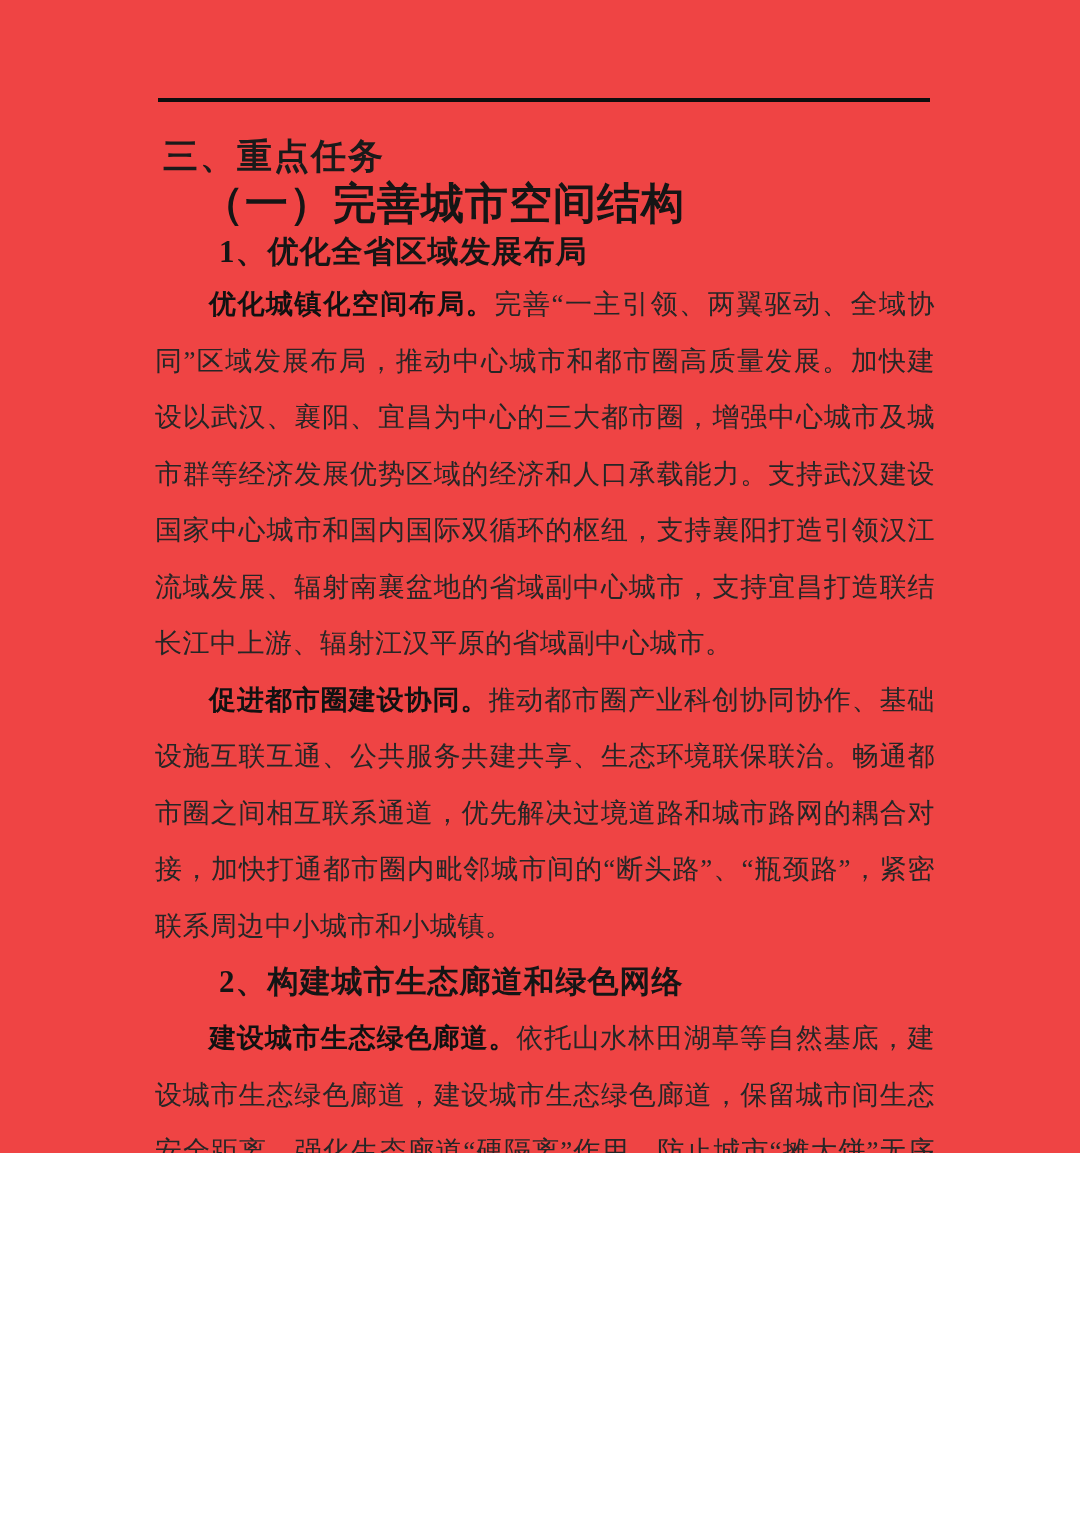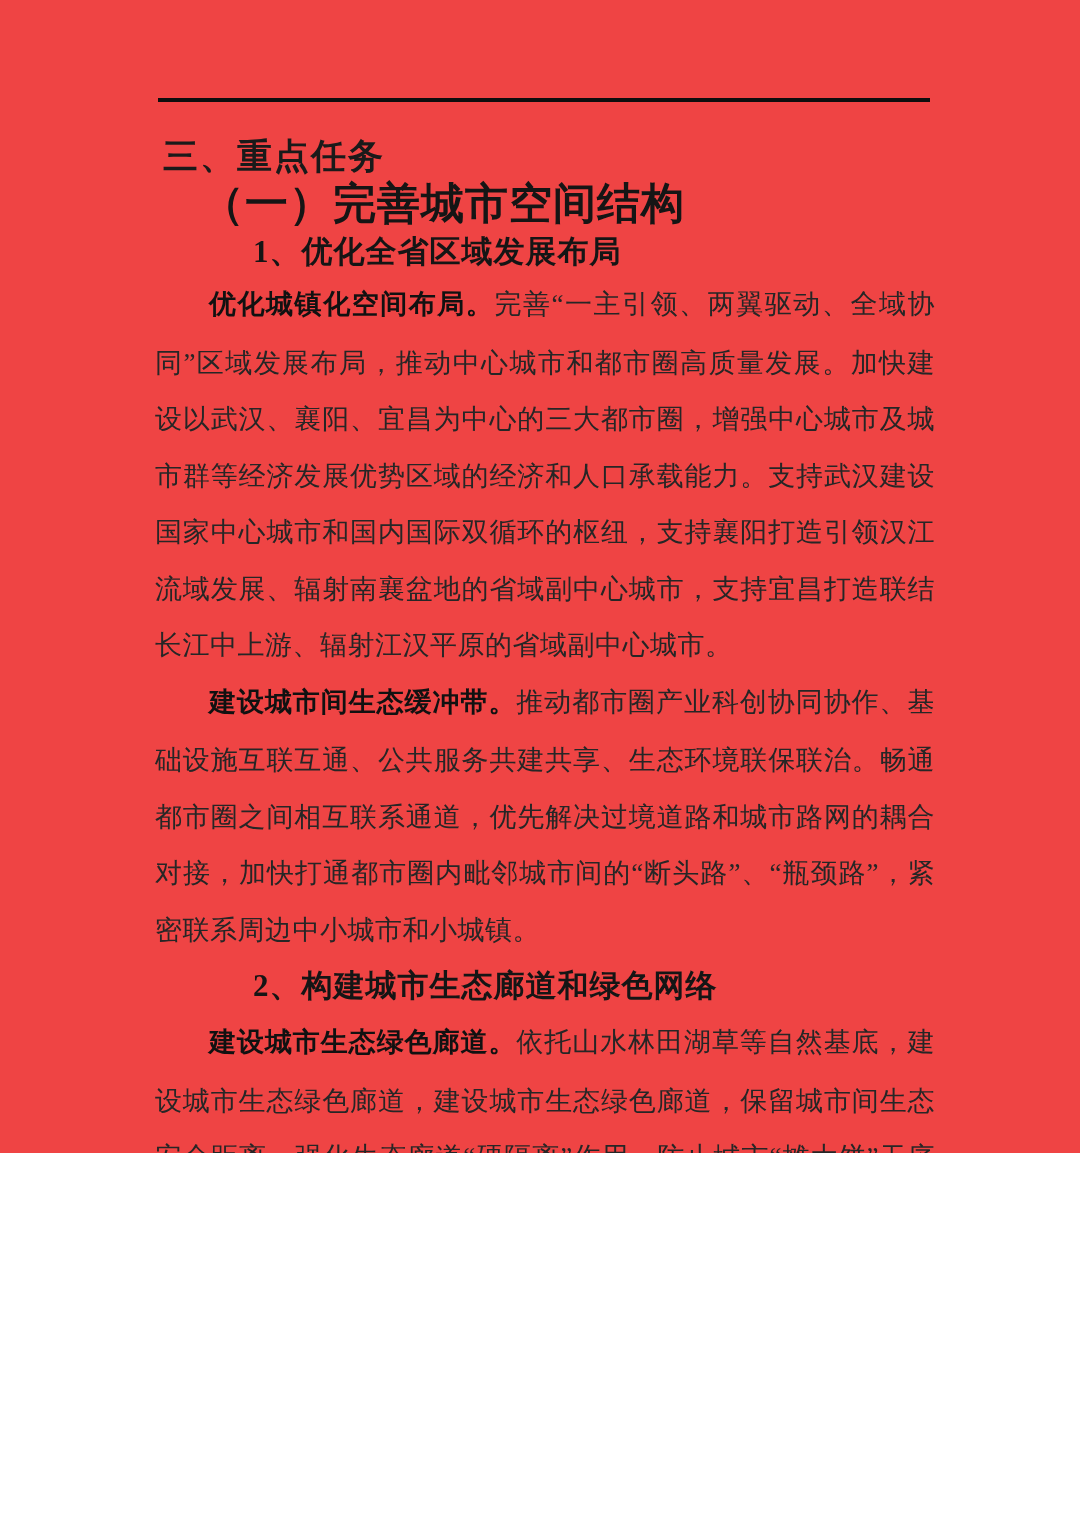--- a/index.html
+++ b/index.html
@@ -41,21 +41,21 @@
   }
   .h-subsection {
     margin: 0 0 0 46px;
     font-size: 43px;
     line-height: 48px;
     font-weight: 700;
     color: #151515;
     letter-spacing: 1px;
   }
   .h-item {
-    margin: 0 0 0 98px;
+    margin: 0 0 0 64px;
     font-size: 31px;
     line-height: 48px;
     font-weight: 700;
     color: #151515;
     letter-spacing: 1px;
   }
   .h-item.in-flow {
     line-height: 56px;
   }
   .body-para {
@@ -64,21 +64,20 @@
     line-height: 56.5px;
     text-indent: 2em;
     text-align: justify;
     text-justify: inter-ideograph;
     color: #262626;
     letter-spacing: 0.5px;
   }
   .body-para .lead {
     font-weight: 700;
     color: #111111;
-    font-family: Liberation Mono, monospace;
   }
   .page-footer {
     position: absolute;
     left: 0;
     top: 1386px;
     width: 100%;
     text-align: center;
     font-size: 21px;
     letter-spacing: 3px;
     color: #2a2a2a;
@@ -94,21 +93,21 @@
   <div class="content">
 
     <div class="h-section">三、重点任务</div>
 
     <div class="h-subsection">（一）完善城市空间结构</div>
 
     <div class="h-item">1、优化全省区域发展布局</div>
 
     <p class="body-para"><span class="lead">优化城镇化空间布局。</span><span>完善“一主引领、两翼驱动、全域协同”区域发展布局，推动中心城市和都市圈高质量发展。加快建设以武汉、襄阳、宜昌为中心的三大都市圈，增强中心城市及城市群等经济发展优势区域的经济和人口承载能力。支持武汉建设国家中心城市和国内国际双循环的枢纽，支持襄阳打造引领汉江流域发展、辐射南襄盆地的省域副中心城市，支持宜昌打造联结长江中上游、辐射江汉平原的省域副中心城市。</span></p>
 
-    <p class="body-para"><span class="lead">建设城市间生态缓冲带。</span><span>推动都市圈产业科创协同协作、基础设施互联互通、公共服务共建共享、生态环境联保联治。畅通都市圈之间相互联系通道，优先解决过境道路和城市路网的耦合对接，加快打通都市圈内毗邻城市间的“断头路”、“瓶颈路”，紧密联系周边中小城市和小城镇。</span></p>
+    <p class="body-para"><span class="lead">促进都市圈建设协同。</span><span>推动都市圈产业科创协同协作、基础设施互联互通、公共服务共建共享、生态环境联保联治。畅通都市圈之间相互联系通道，优先解决过境道路和城市路网的耦合对接，加快打通都市圈内毗邻城市间的“断头路”、“瓶颈路”，紧密联系周边中小城市和小城镇。</span></p>
 
     <div class="h-item in-flow">2、构建城市生态廊道和绿色网络</div>
 
     <p class="body-para"><span class="lead">建设城市生态绿色廊道。</span><span>依托山水林田湖草等自然基底，建设城市生态绿色廊道，建设城市生态绿色廊道，保留城市间生态安全距离。强化生态廊道“硬隔离”作用，防止城市“摊大饼”无序蔓延发展，有效支撑多中心、组团式、网络化空间格局。</span></p>
 
 
   </div>
 
   <div class="page-footer">- 7 -</div>
 

